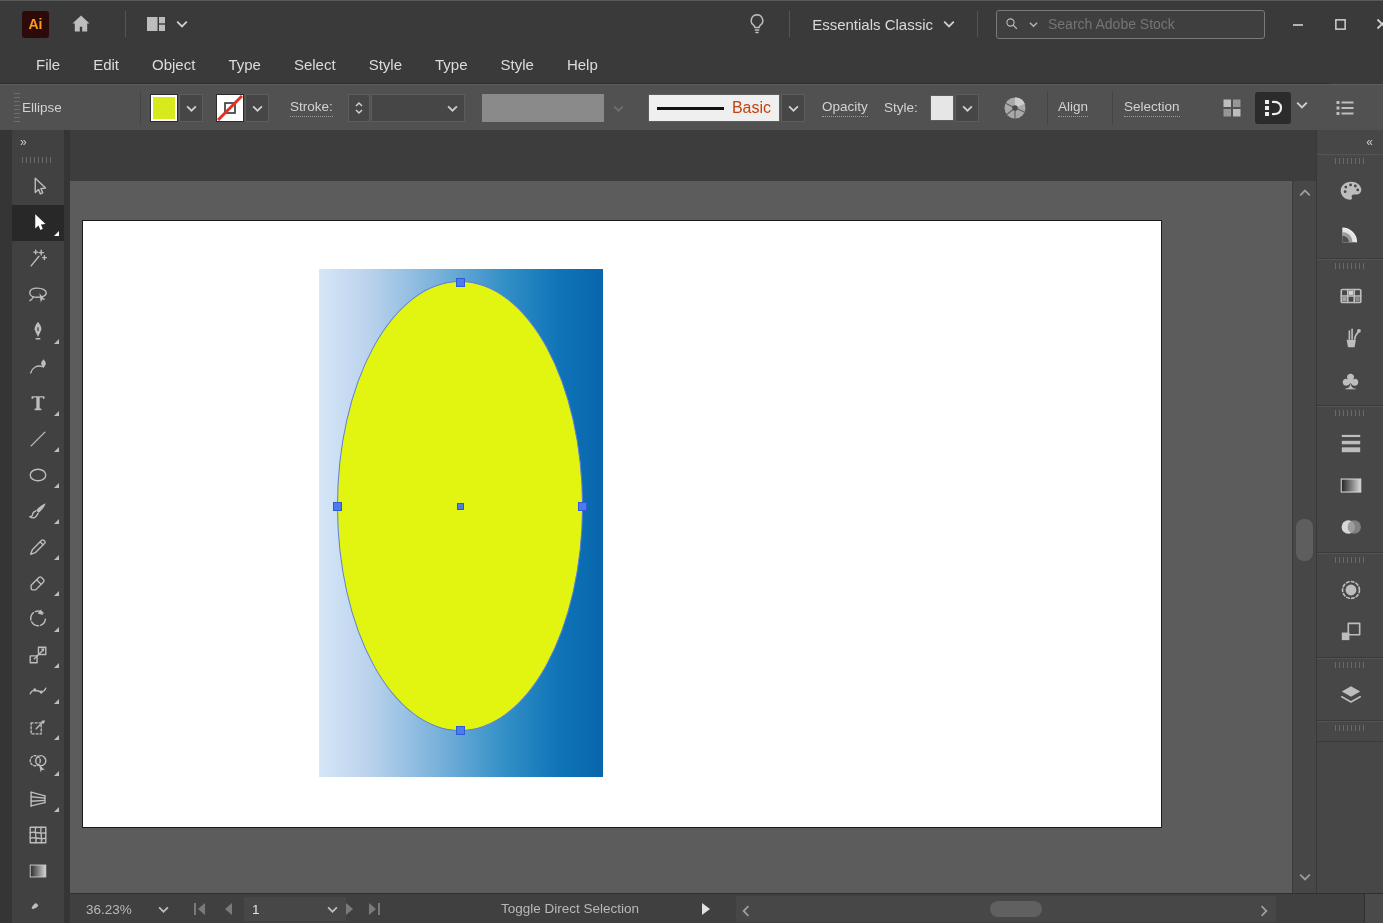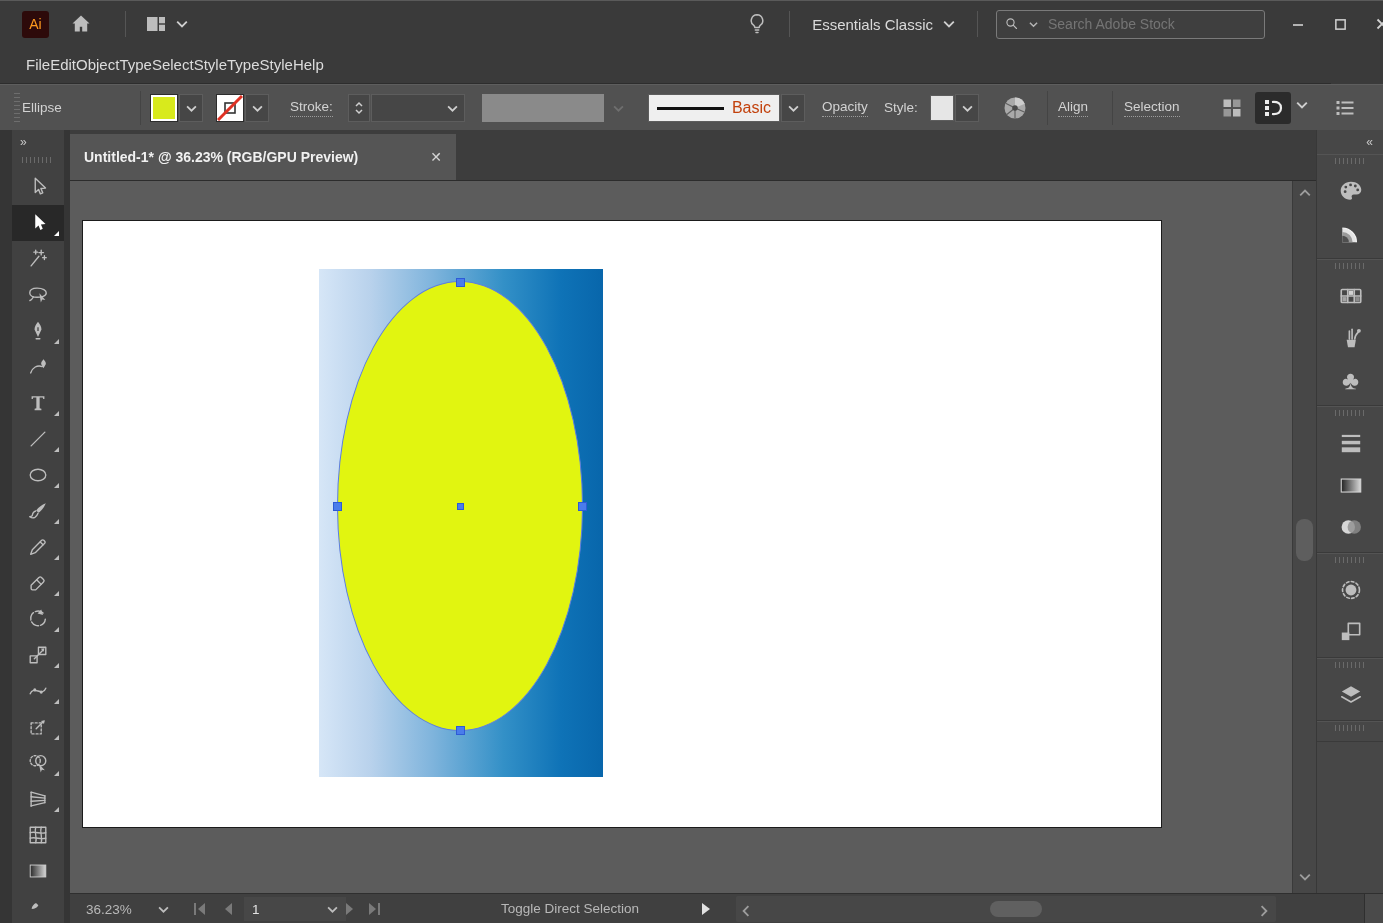--- a/index.html
+++ b/index.html
@@ -8,30 +8,30 @@
        -webkit-font-smoothing:antialiased;user-select:none}
   .abs{position:absolute}
   .row{display:flex;align-items:center}
   svg{display:block}
   .ic{stroke:#bdbdbd;fill:none;stroke-width:1.5;stroke-linejoin:round;stroke-linecap:round}
   .icf{fill:#bdbdbd;stroke:none}
   .chev{color:#cfcfcf}
   
   #titlebar{left:0;top:0;width:1383px;height:46px;background:#3a3a3a;border-top:1px solid #5a5a5a}
   .ai-logo{width:27px;height:27px;background:#2d0a0a;border-radius:3px;color:#ff9a1e;
-           font-weight:normal;font-size:14px;display:flex;align-items:center;justify-content:center}
+           font-weight:bold;font-size:14px;display:flex;align-items:center;justify-content:center}
   .tb-sep{width:1px;height:26px;background:#555}
   .search-box{width:255px;height:27px;border:1px solid #7a7a7a;border-radius:3px;background:#3f3f3f;
               display:flex;align-items:center;padding:0 6px;gap:8px}
   .search-box input{background:transparent;border:none;outline:none;color:#9a9a9a;font-size:14px;width:180px;font-family:"Liberation Sans",sans-serif}
   .winbtn{width:30px;height:26px;display:flex;align-items:center;justify-content:center}
   #workspace-label{color:#dadada;font-size:15px}
   
   #menubar{left:0;top:46px;width:1331px;height:38px;background:#3a3a3a;display:flex;align-items:center;
-           padding-left:26px;box-sizing:border-box;border-bottom:1px solid #2d2d2d}
+           padding-left:36px;gap:33px;box-sizing:border-box;border-bottom:1px solid #2d2d2d}
   #menubar span{color:#dcdcdc;font-size:15px}
   
   #controlbar{left:0;top:84px;width:1383px;height:46px;background:#515151;border-top:1px solid #5e5e5e}
   .cb-label{color:#d2d2d2;font-size:13.5px}
   .dotlink{border-bottom:1px dotted #9d9d9d;padding-bottom:2px}
   .vhandle{width:6px;height:30px;background:repeating-linear-gradient(180deg,#6e6e6e 0 1.5px,transparent 1.5px 4px)}
   .cb-sep{width:1px;height:34px;background:#444}
   .swatch-box{width:28px;height:28px;background:#fff;border:1px solid #2c2c2c;box-sizing:border-box}
   .dd-btn{width:24px;height:28px;background:#464646;border:1px solid #5d5d5d;box-sizing:border-box;
           display:flex;align-items:center;justify-content:center}
@@ -452,26 +452,20 @@
     </div>
     <div class="tool" title="Eyedropper">
       <svg width="22" height="22" viewBox="0 0 24 24">
           <path class="icf" d="M5 14 c.3-3 2.2-5 4.8-6.4 l2.6 2.6 C11 12.8 8.4 14.6 5 14 Z"></path>
         </svg>
     </div>
   </div>
 </div>
 
 <div id="doc-area" class="abs">
-  <div id="tabbar" class="abs">
-    <div id="doc-tab" class="abs">
-      <span class="title">Untitled-1* @ 36.23% (RGB/GPU Preview)</span>
-      <span class="close">✕</span>
-    </div>
-  </div>
 
   <div id="canvas" class="abs">
     <div id="artboard" class="abs">
       <div id="grad-rect" class="abs" style="left:236px;top:48px"></div>
       <div id="sel-ellipse" class="abs" style="left:254px;top:60px"></div>
 
       <div class="handle abs" style="left:373px;top:57px"></div>
       <div class="handle abs" style="left:373px;top:505px"></div>
       <div class="handle abs" style="left:250px;top:281px"></div>
       <div class="handle abs" style="left:495px;top:281px"></div>

